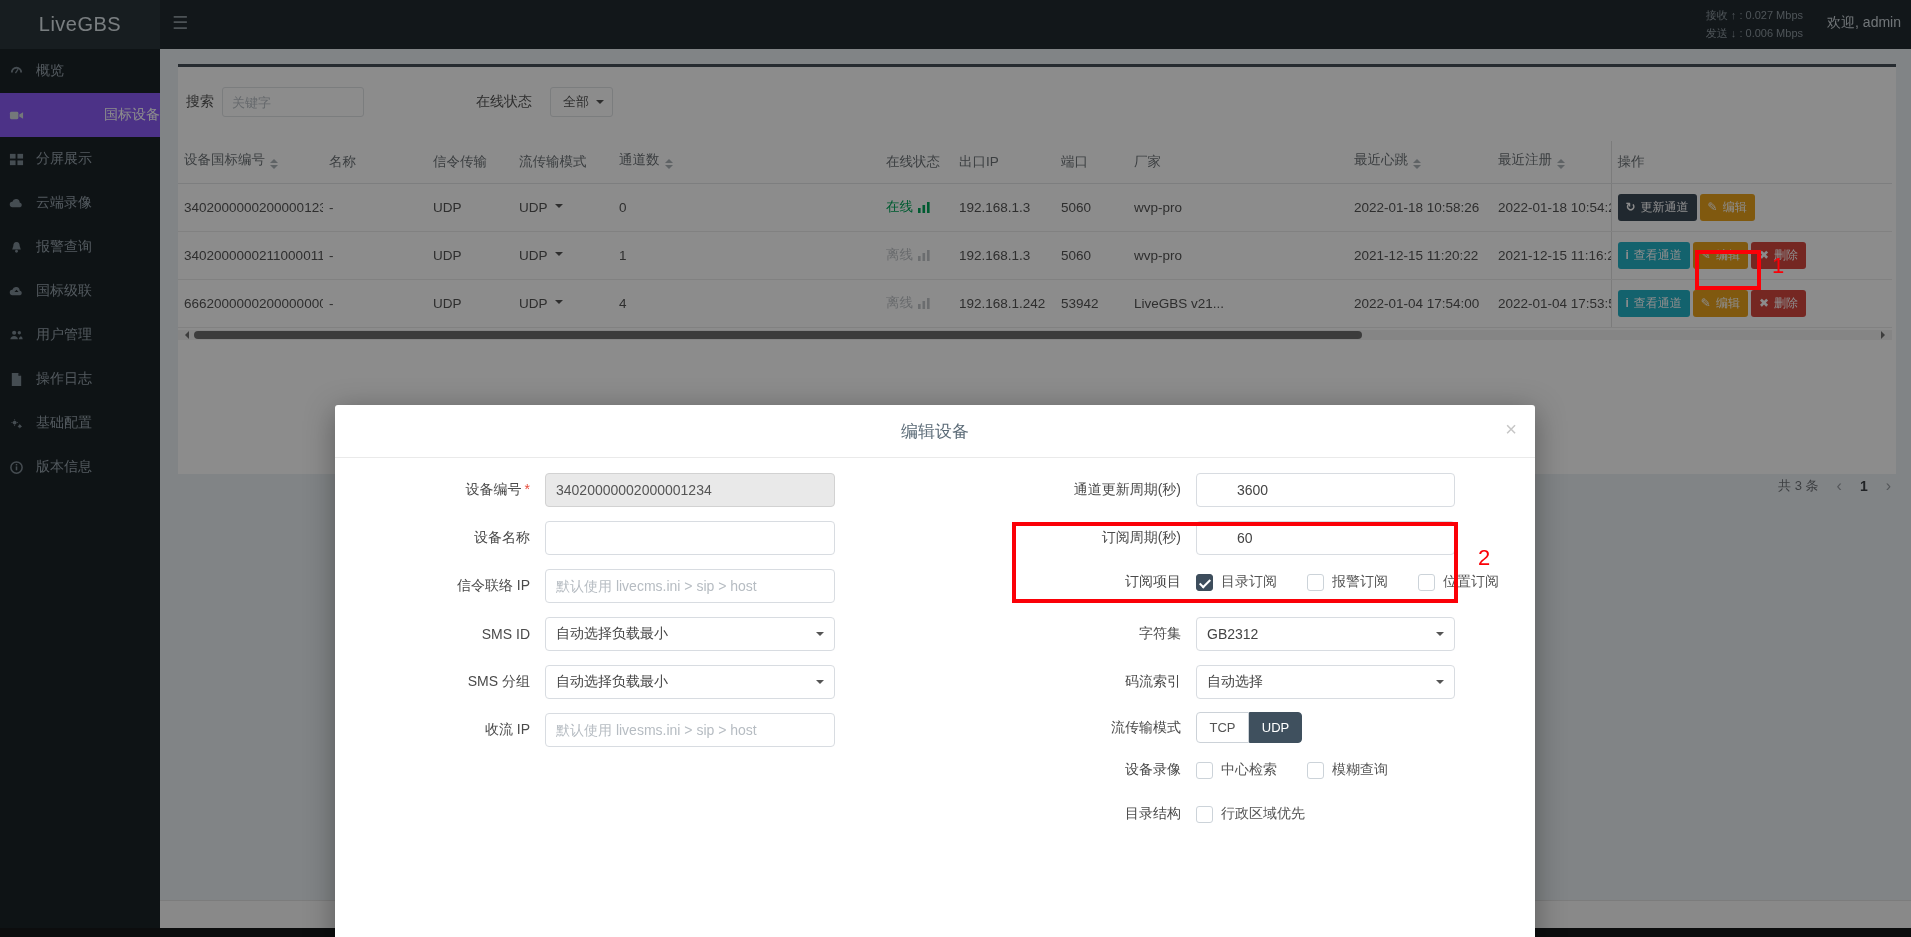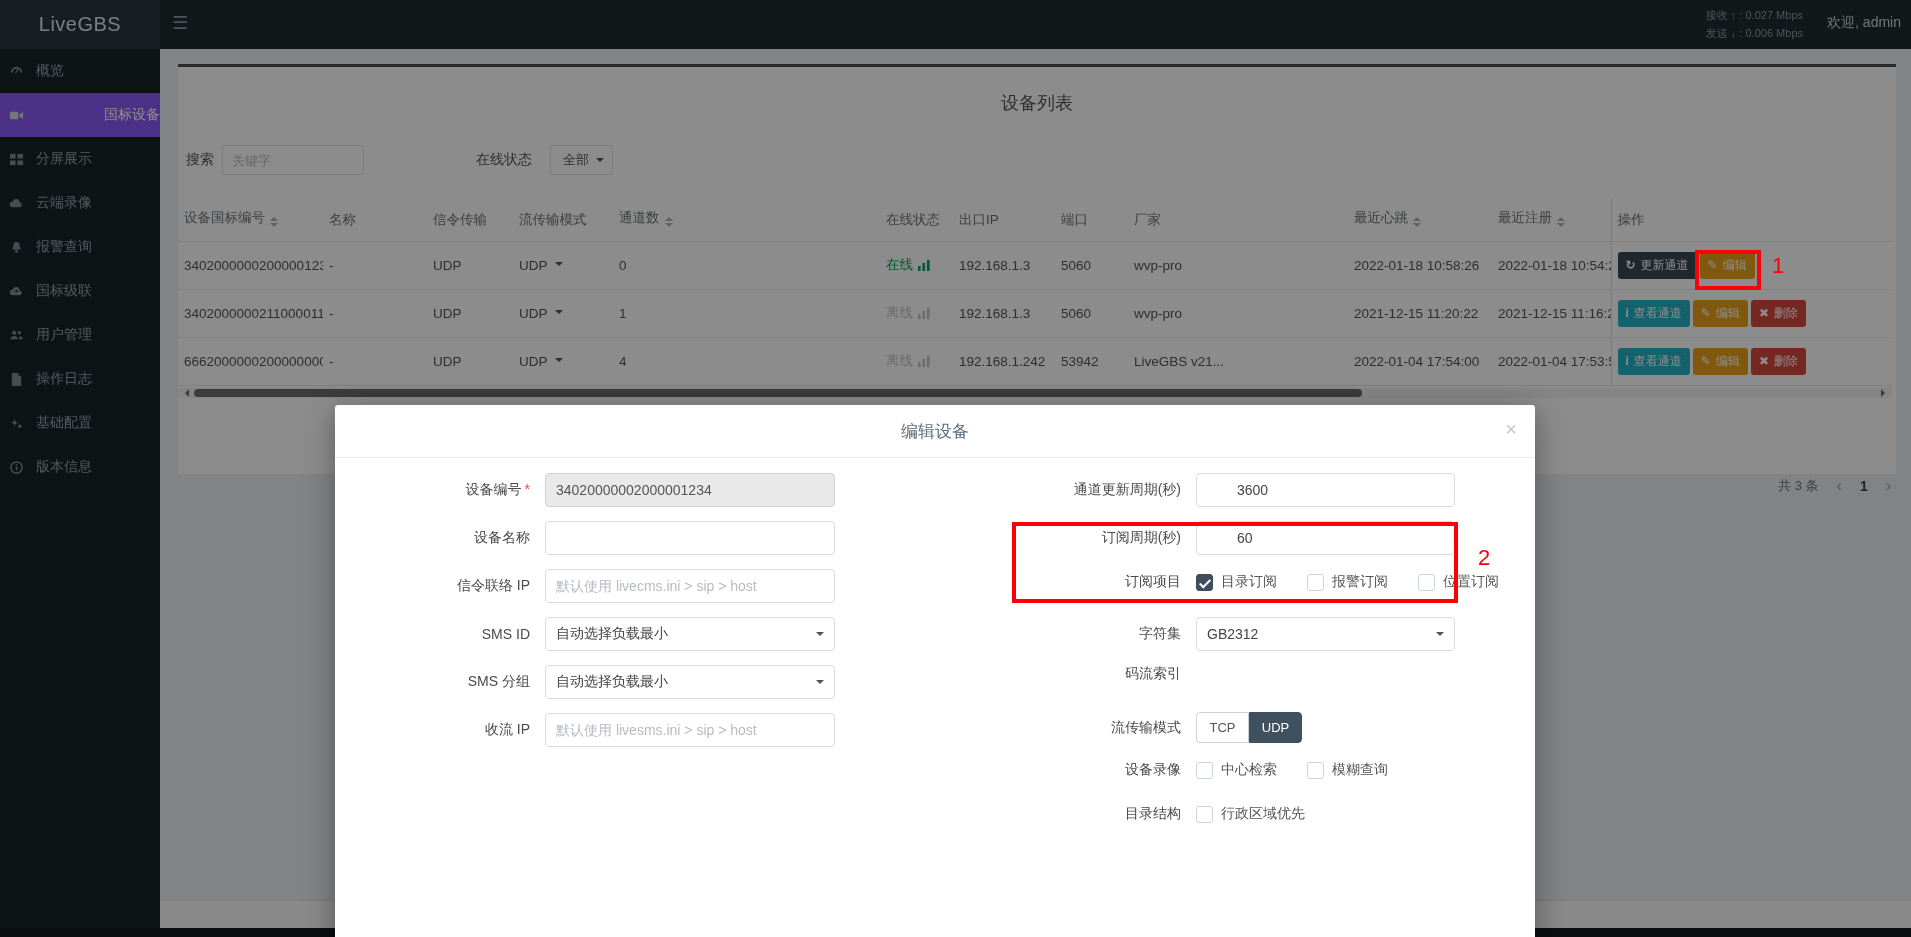--- a/index.html
+++ b/index.html
@@ -206,21 +206,20 @@
         <circle cx="8" cy="8" r="6" fill="none" stroke="#7f8c95" stroke-width="1.6"></circle>
         <rect x="7.2" y="6.8" width="1.6" height="4.2"></rect>
         <rect x="7.2" y="4.2" width="1.6" height="1.6"></rect>
       </svg>
     <span>版本信息</span>
     </div>
 </div>
 
 <div class="content">
   <div class="panel">
-    <div class="panel-title">设备列表</div>
 
     <div class="filter-row">
       <span class="lbl">搜索</span>
       <input class="search-input" placeholder="关键字" style="">
       <span class="lbl status-select">在线状态</span>
       <span class="fake-select">
         <span>全部</span>
         <i class="dcaret"></i>
       </span>
     </div>
@@ -451,20 +450,24 @@
   </div>
   <div class="frow" style="left:661px; top:212px;">
     <span class="flabel">字符集</span>
     <span class="fselect w-right">
         <span>GB2312</span>
         <i class="dcaret"></i>
       </span>
   </div>
   <div class="frow" style="left:661px; top:260px;">
     <span class="flabel">码流索引</span>
+    <span class="fselect w-right">
+        <span>自动选择</span>
+        <i class="dcaret"></i>
+      </span>
   </div>
   <div class="frow" style="left:661px; top:307px;">
     <span class="flabel">流传输模式</span>
     <span class="tgl">
       <span class="tcp">TCP</span>
       <span class="udp">UDP</span>
     </span>
   </div>
   <div class="frow" style="left:661px; top:356px;">
     <span class="flabel">设备录像</span>

